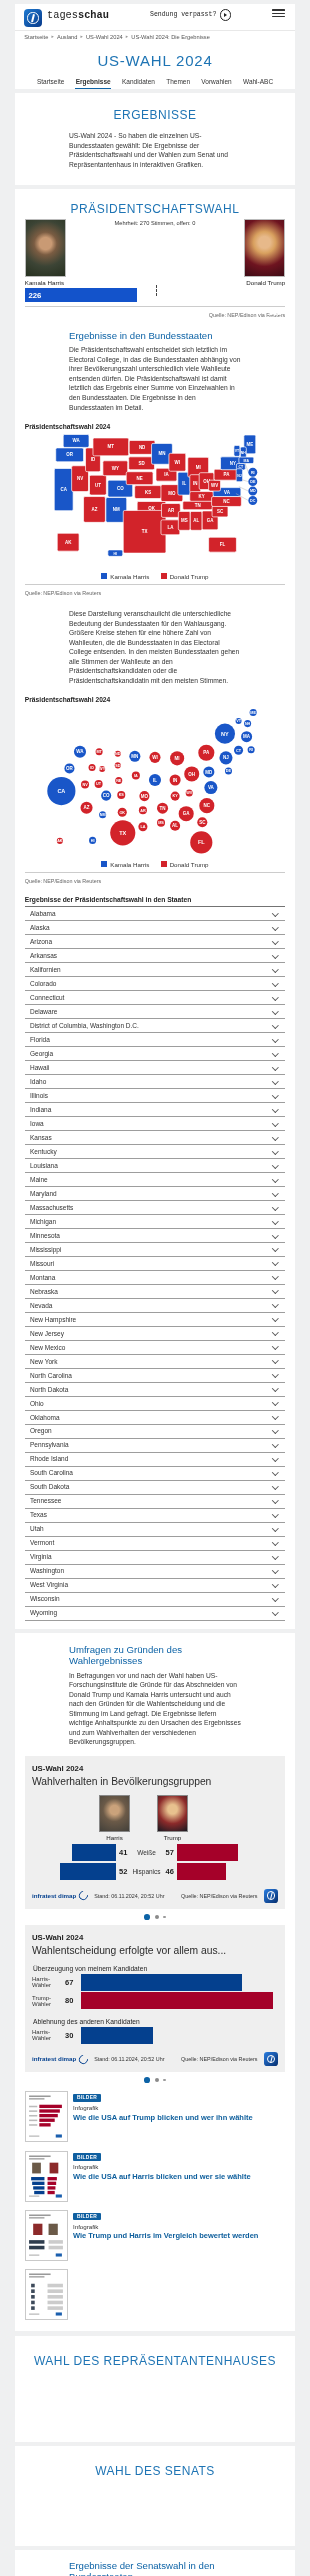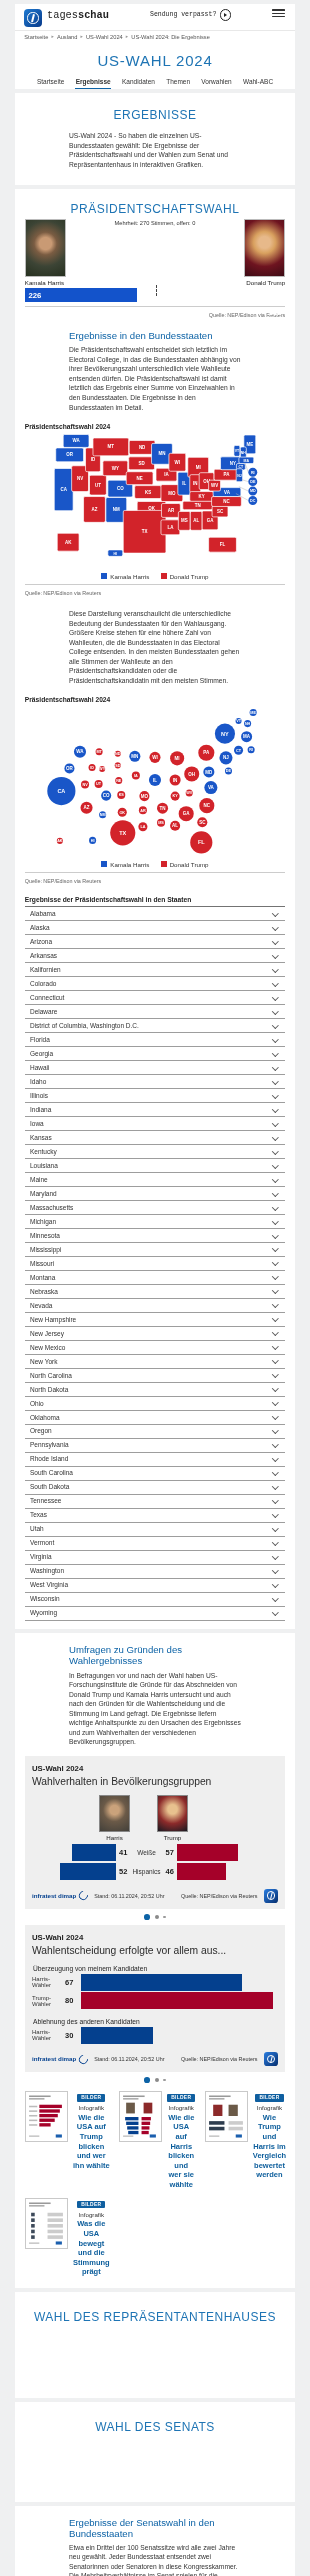--- a/index.html
+++ b/index.html
@@ -83,21 +83,21 @@
   .ccsrc{font-size:5.4px;color:#333;margin-left:13.4px;}
   .ard-app{width:14px;height:14px;border-radius:3.1px;background:linear-gradient(135deg,#2a7de0,#062e6e);position:relative;margin-left:auto;flex:none;}
   .ard-app:before{content:"";position:absolute;left:2.6px;top:2.6px;width:6.7px;height:6.7px;border:1px solid #fff;border-radius:50%;}
   .ard-app:after{content:"";position:absolute;left:6.5px;top:3.6px;width:1.3px;height:6.7px;background:#fff;transform:rotate(14deg);}
   .dots{display:flex;justify-content:center;align-items:center;gap:4.7px;margin:5.2px 0;}
   .dot{border-radius:50%;background:#8a8a8a;cursor:pointer;}
   .dot.d1{width:5.7px;height:5.7px;background:#0d63a6;}
   .dot.d2{width:4.1px;height:4.1px;}
   .dot.d3{width:2.6px;height:2.6px;background:#9a9a9a;}
   
-  .teasers{display:grid;grid-template-columns:1fr 1fr 1fr;gap:8.3px 9.3px;margin:8.3px 9.8px 4.1px;text-align:center;}
+  .teasers{display:grid;grid-template-columns:1fr;gap:8.3px 9.3px;margin:8.3px 9.8px 4.1px;}
   .teaser{display:flex;gap:5.2px;cursor:pointer;}
   .thumb{width:41px;height:49px;border:0.5px solid #c9c9c9;background:#fff;flex:none;}
   .badge{display:inline-block;background:#0f5fa0;color:#fff;font-size:4.9px;font-weight:bold;padding:1.3px 4.1px;border-radius:1px;letter-spacing:0.3px;}
   .kicker-sm{font-size:6.2px;color:#333;margin:2.6px 0 1.6px;}
   .t-title{color:#0d5e9c;font-size:7.5px;font-weight:bold;line-height:1.28;}
   
   .head-only{padding-top:18px;}
 </style>
 </head>
 <body>
@@ -994,21 +994,20 @@
               <rect x="42" y="37" width="30" height="7" fill="#ccc"></rect>
               <rect x="10" y="48" width="7" height="7" fill="#3d4a5a"></rect>
               <rect x="42" y="48" width="30" height="7" fill="#ccc"></rect>
               <rect x="10" y="59" width="7" height="7" fill="#3d4a5a"></rect>
               <rect x="42" y="59" width="30" height="7" fill="#ccc"></rect>
               <rect x="10" y="70" width="7" height="7" fill="#3d4a5a"></rect>
               <rect x="42" y="70" width="30" height="7" fill="#ccc"></rect>
               <rect x="6" y="84" width="20" height="2.5" fill="#bbb"></rect>
               <rect x="58" y="82" width="12" height="6" fill="#1b5fae"></rect>
             </svg></div>
-          <div><span class="badge">BILDER</span><div class="kicker-sm">Infografik</div><div class="t-title">Was die USA bewegt und die Stimmung prägt</div></div>
         </div>
       </div>
   </div>
 
   <div class="card head-only" style="height:88px;">
     <div class="sec-big">WAHL DES REPRÄSENTANTENHAUSES</div>
   </div>
 
   <div class="card head-only" style="height:82px;">
     <div class="sec-big">WAHL DES SENATS</div>

